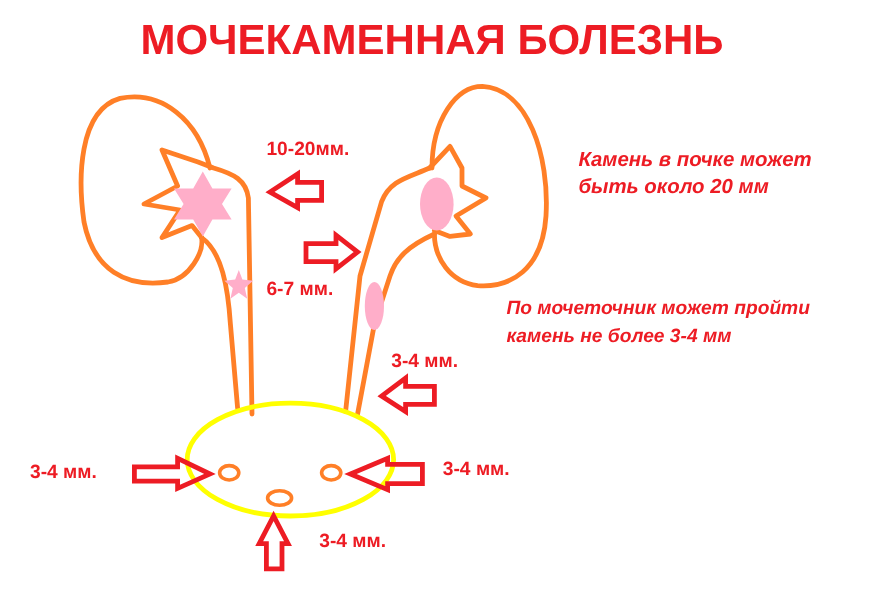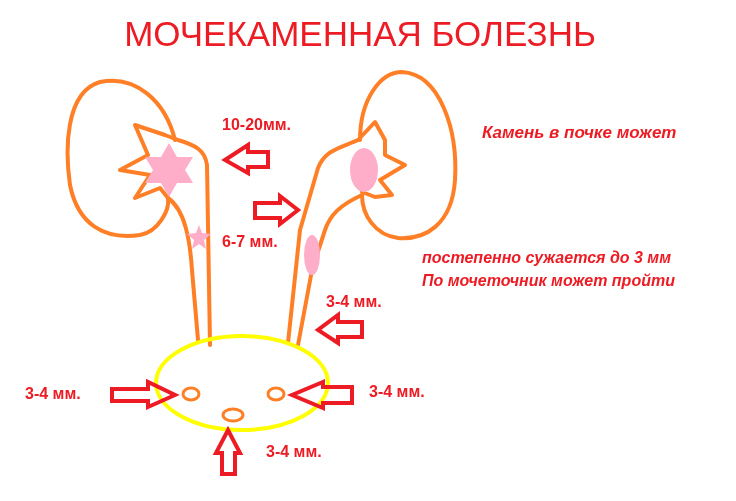--- a/index.html
+++ b/index.html
@@ -1,19 +1,19 @@
 <!DOCTYPE html>
 <html><head>
 <meta charset="utf-8">
 <style>
   html, body { margin:0; padding:0; background:#ffffff; }
   body { width:736px; height:501px; position:relative; overflow:hidden;
          font-family:"Liberation Sans", sans-serif; }
   .title { position:absolute; left:0; width:720px; top:14px; text-align:center;
-           font-size:35px; font-weight:normal; color:#ed1c24; letter-spacing:0px; }
+           font-size:35px; font-weight:bold; color:#ed1c24; letter-spacing:0px; }
   .lbl { position:absolute; font-size:16px; font-weight:bold; color:#ed1c24; white-space:nowrap; }
   .note { position:absolute; font-size:17px; font-weight:bold; color:#ed1c24; line-height:23px;font-style:italic; }
   .note span { display:block; white-space:nowrap; }
   svg.diagram { position:absolute; left:0; top:0; }
 </style>
 </head>
 <body>
 
 <svg class="diagram" width="736" height="501" viewBox="0 0 736 501">
 
@@ -56,18 +56,19 @@
 
 <div class="lbl" style="left:222px; top:116px;text-align:right;">10-20мм.</div>
 <div class="lbl" style="left:222px; top:233px;">6-7 мм.</div>
 <div class="lbl" style="left:326px; top:293px;">3-4 мм.</div>
 <div class="lbl" style="left:25px; top:385px;">3-4 мм.</div>
 <div class="lbl" style="left:369px; top:383px;">3-4 мм.</div>
 <div class="lbl" style="left:266px; top:443px;">3-4 мм.</div>
 
 <div class="note" style="left:482px; top:121px;">
   <span>Камень в почке может</span>
+  <span>быть около 20 мм</span>
 </div>
 
 <div class="note" style="left:422px; top:247px; font-size:16px; line-height:22.5px;">
-  <span>постепенно сужается до 3 мм</span>
   <span>По мочеточник может пройти</span>
+  <span>камень не более 3-4 мм</span>
 </div>
 
 </body></html>

